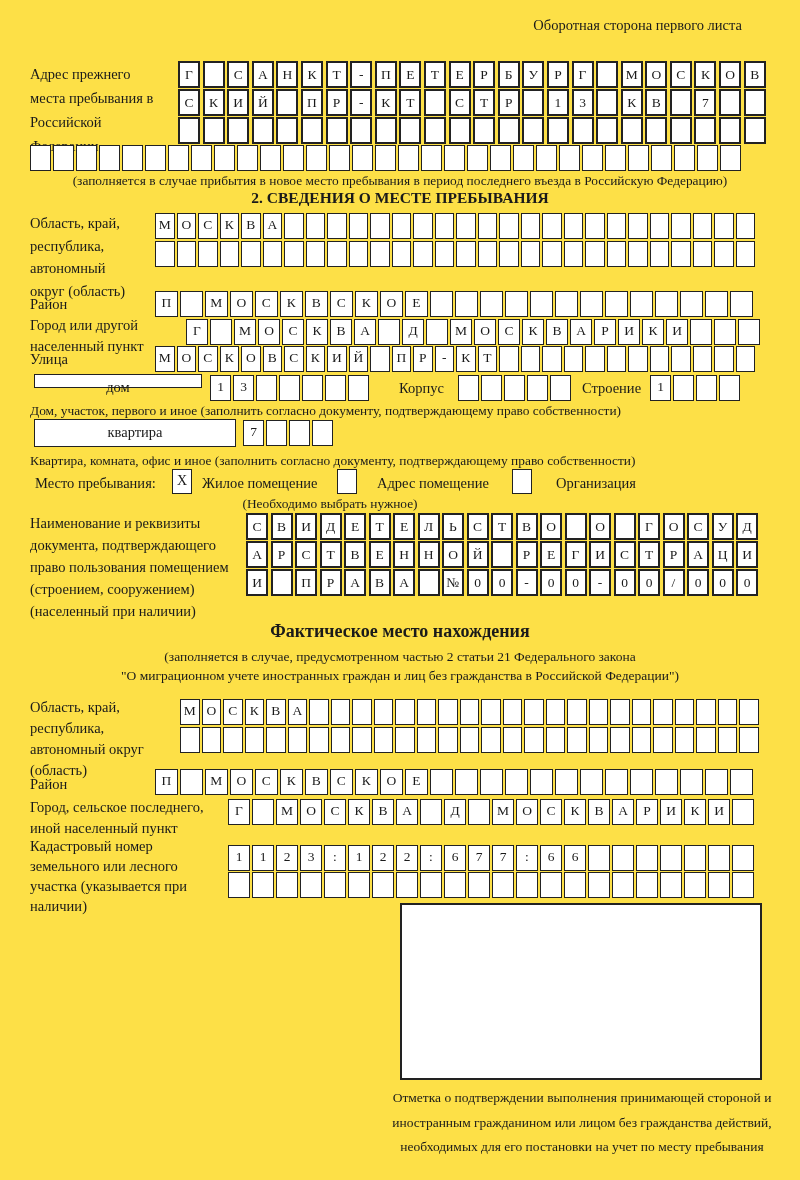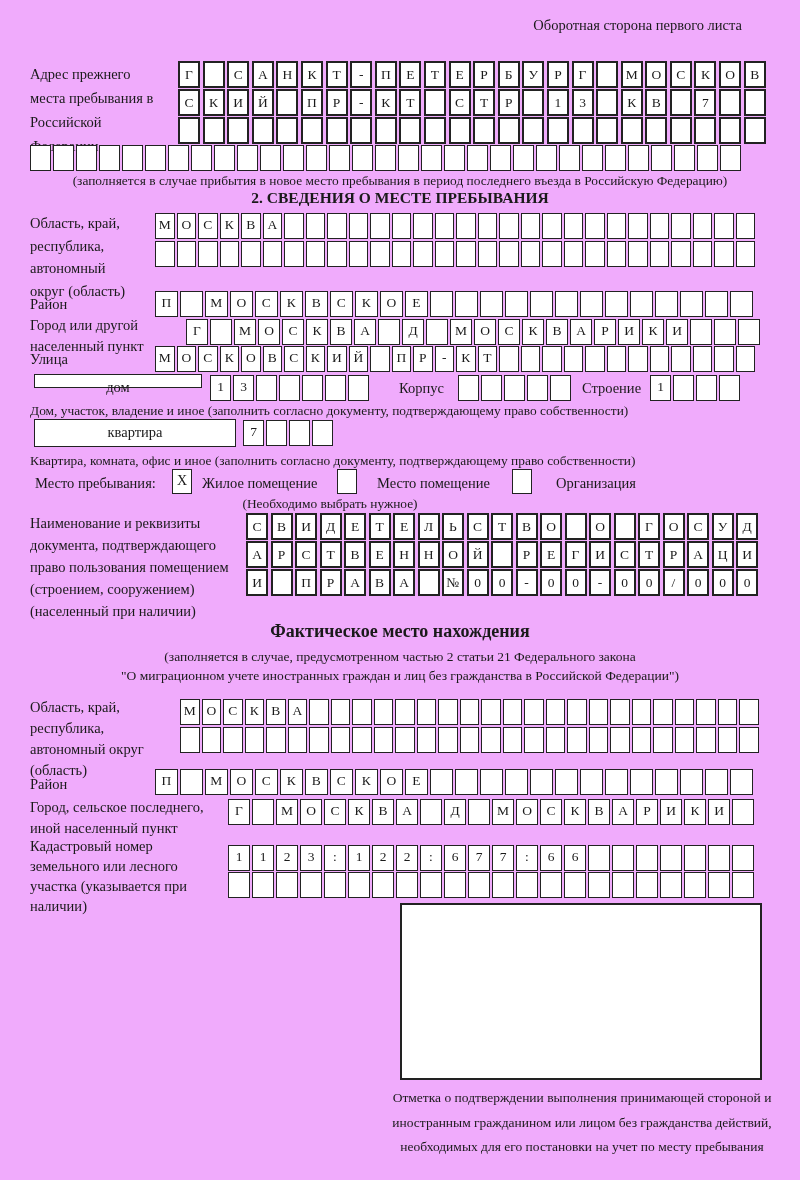--- a/index.html
+++ b/index.html
@@ -1,17 +1,17 @@
 <!DOCTYPE html>
 <html><head>
 <meta charset="utf-8">
 <style>
   html,body{margin:0;padding:0;background:#fff;}
   #page{
-    position:relative;width:800px;height:1180px;background:#f0abfc;
+    position:relative;width:800px;height:1180px;background:#fde047;
     font-family:"Liberation Serif","DejaVu Serif",serif;color:#1a1a1a;
     overflow:hidden;
   }
   .lbl{position:absolute;font-size:14.5px;line-height:22px;}
   .note{position:absolute;font-size:13.4px;line-height:17px;}
   .center{left:0;width:800px;text-align:center;}
   .title{position:absolute;left:0;width:800px;text-align:center;font-weight:bold;font-size:15.5px;}
   .cells{position:absolute;display:flex;}
   .cell{
     flex:none;box-sizing:border-box;border:1.8px solid #222;background:#fff;
@@ -330,36 +330,36 @@
       <div class="cell"></div>
       <div class="cell"></div>
     </div>
   <div class="lbl" style="left:582px;top:377px;">Строение</div>
   <div class="cells c-house" style="left:650px;top:375px;">
       <div class="cell">1</div>
       <div class="cell"></div>
       <div class="cell"></div>
       <div class="cell"></div>
     </div>
-  <div class="note" style="left:30px;top:402px;">Дом, участок, владение и иное (заполнить согласно документу, подтверждающему право собственности)</div>
+  <div class="note" style="left:30px;top:402px;">Дом, участок, первого и иное (заполнить согласно документу, подтверждающему право собственности)</div>
 
   <div class="fbox" style="left:34px;top:419px;width:202px;height:28px;line-height:25px;">квартира</div>
   <div class="cells c-house" style="left:243px;top:420px;">
       <div class="cell">7</div>
       <div class="cell"></div>
       <div class="cell"></div>
       <div class="cell"></div>
     </div>
   <div class="note" style="left:30px;top:452px;">Квартира, комната, офис и иное (заполнить согласно документу, подтверждающему право собственности)</div>
 
   <div class="lbl" style="left:35px;top:472px;">Место пребывания:</div>
   <div class="chk" style="left:172px;top:469px;">X</div>
   <div class="lbl" style="left:202px;top:472px;">Жилое помещение</div>
   <div class="chk" style="left:337px;top:469px;"></div>
-  <div class="lbl" style="left:377px;top:472px;">Место помещение</div>
+  <div class="lbl" style="left:377px;top:472px;">Адрес помещение</div>
   <div class="chk" style="left:512px;top:469px;"></div>
   <div class="lbl" style="left:556px;top:472px;">Организация</div>
   <div class="note" style="left:180px;top:495px;width:300px;text-align:center;">(Необходимо выбрать нужное)</div>
 
   <div class="lbl" style="left:30px;top:512px;width:205px;line-height:22px;">Наименование и реквизиты документа, подтверждающего право пользования помещением (строением, сооружением) (населенный при наличии)</div>
   <div class="cells c-doc" style="left:246px;top:513px;">
       <div class="cell">С</div>
       <div class="cell">В</div>
       <div class="cell">И</div>
       <div class="cell">Д</div>

